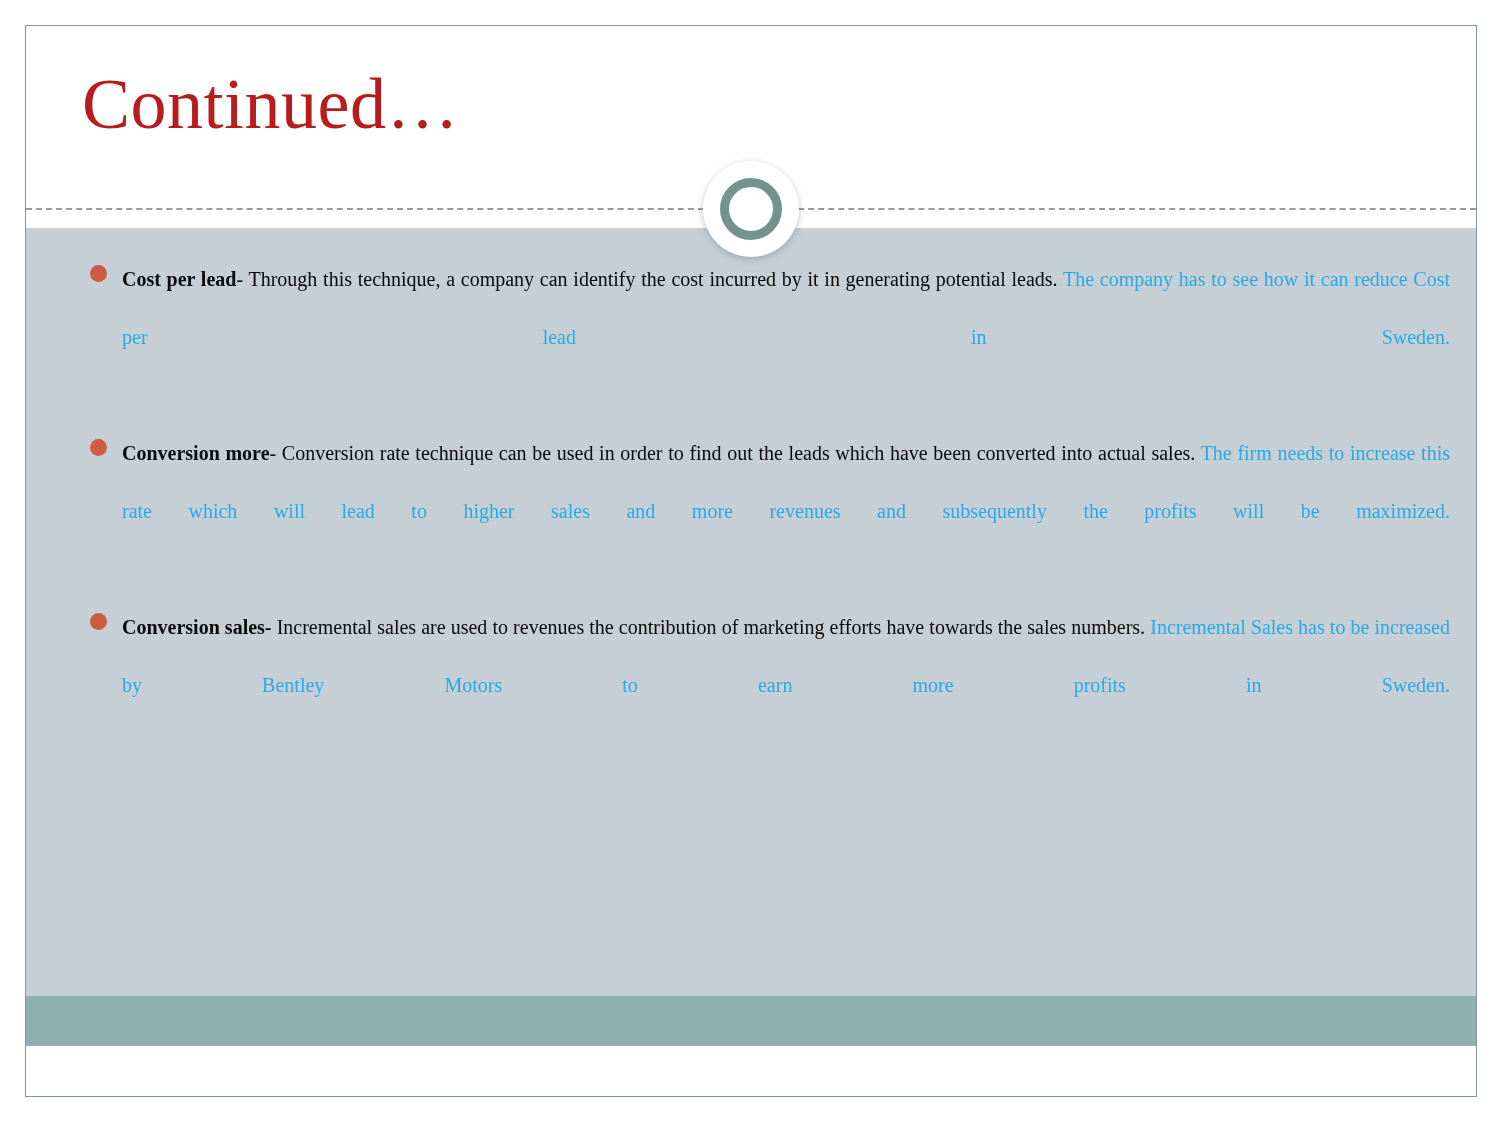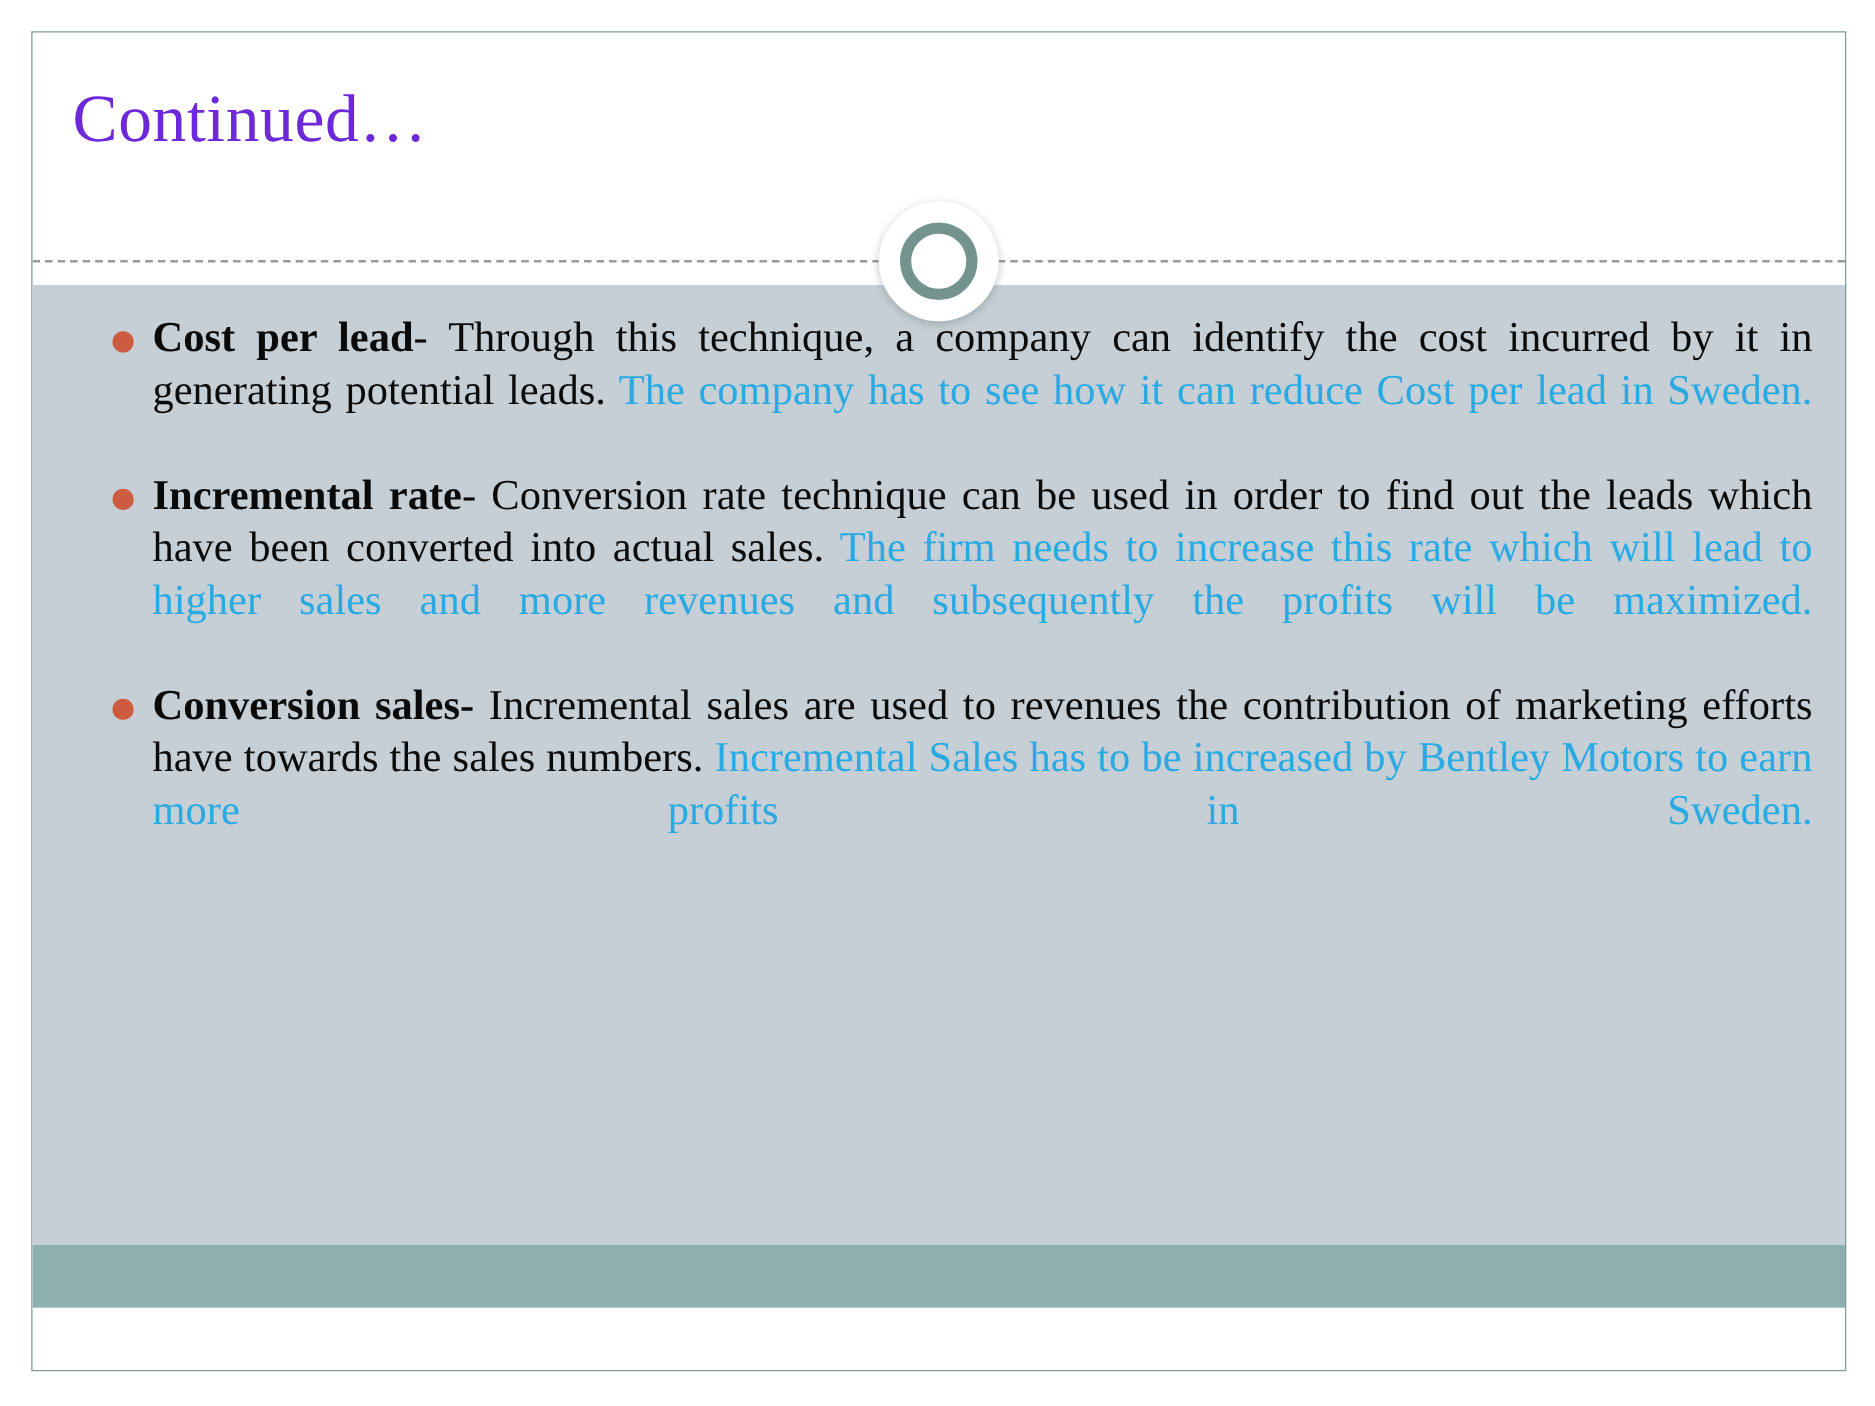--- a/index.html
+++ b/index.html
@@ -29,26 +29,26 @@
   #title-zone {
     position: absolute;
     left: 0;
     top: 0;
     width: 100%;
     height: 202px;
   }
 
   #slide-title {
     position: absolute;
-    left: 32px;
+    left: 56px;
     top: 42px;
     font-family: "Liberation Serif", serif;
-    font-size: 54px;
+    font-size: 72px;
     line-height: 1;
-    color: #6d28d9;
+    color: #b91c1c;
     letter-spacing: 0.5px;
     white-space: nowrap;
   }
 
   
   #divider {
     position: absolute;
     left: 0;
     top: 182px;
     width: 100%;
@@ -105,22 +105,22 @@
     position: absolute;
     left: 40px;
     top: 22px;
     right: 26px;
   }
 
   .bullet-row {
     position: relative;
     padding-left: 56px;
     margin: 0 0 0 0;
-    font-size: 34px;
-    line-height: 42px;
+    font-size: 20px;
+    line-height: 58px;
     color: #0a0a0a;
     text-align: justify;
     text-justify: inter-word;
   }
 
   .bullet-dot {
     position: absolute;
     left: 24px;
     top: 15px;
     width: 17px;
@@ -155,21 +155,21 @@
   </div>
 
   <div id="body-panel">
     <div id="bullet-list">
 
       <div class="bullet-row">
         <span class="bullet-dot"></span><span class="lead">Cost per lead</span><span class="plain">- Through this technique, a company can identify the cost incurred by it in generating potential leads. </span><span class="hl">The company has to see how it can reduce Cost per lead in Sweden.</span>
       </div>
 
       <div class="bullet-row">
-        <span class="bullet-dot"></span><span class="lead">Incremental rate</span><span class="plain">- Conversion rate technique can be used in order to find out the leads which have been converted into actual sales. </span><span class="hl">The firm needs to increase this rate which will lead to higher sales and more revenues and subsequently the profits will be maximized.</span>
+        <span class="bullet-dot"></span><span class="lead">Conversion more</span><span class="plain">- Conversion rate technique can be used in order to find out the leads which have been converted into actual sales. </span><span class="hl">The firm needs to increase this rate which will lead to higher sales and more revenues and subsequently the profits will be maximized.</span>
       </div>
 
       <div class="bullet-row">
         <span class="bullet-dot"></span><span class="lead">Conversion sales-</span><span class="plain"> Incremental sales are used to revenues the contribution of marketing efforts have towards the sales numbers. </span><span class="hl">Incremental Sales has to be increased by Bentley Motors to earn more profits in Sweden.</span>
       </div>
 
     </div>
 
     <div id="footer-bar"></div>
   </div>

